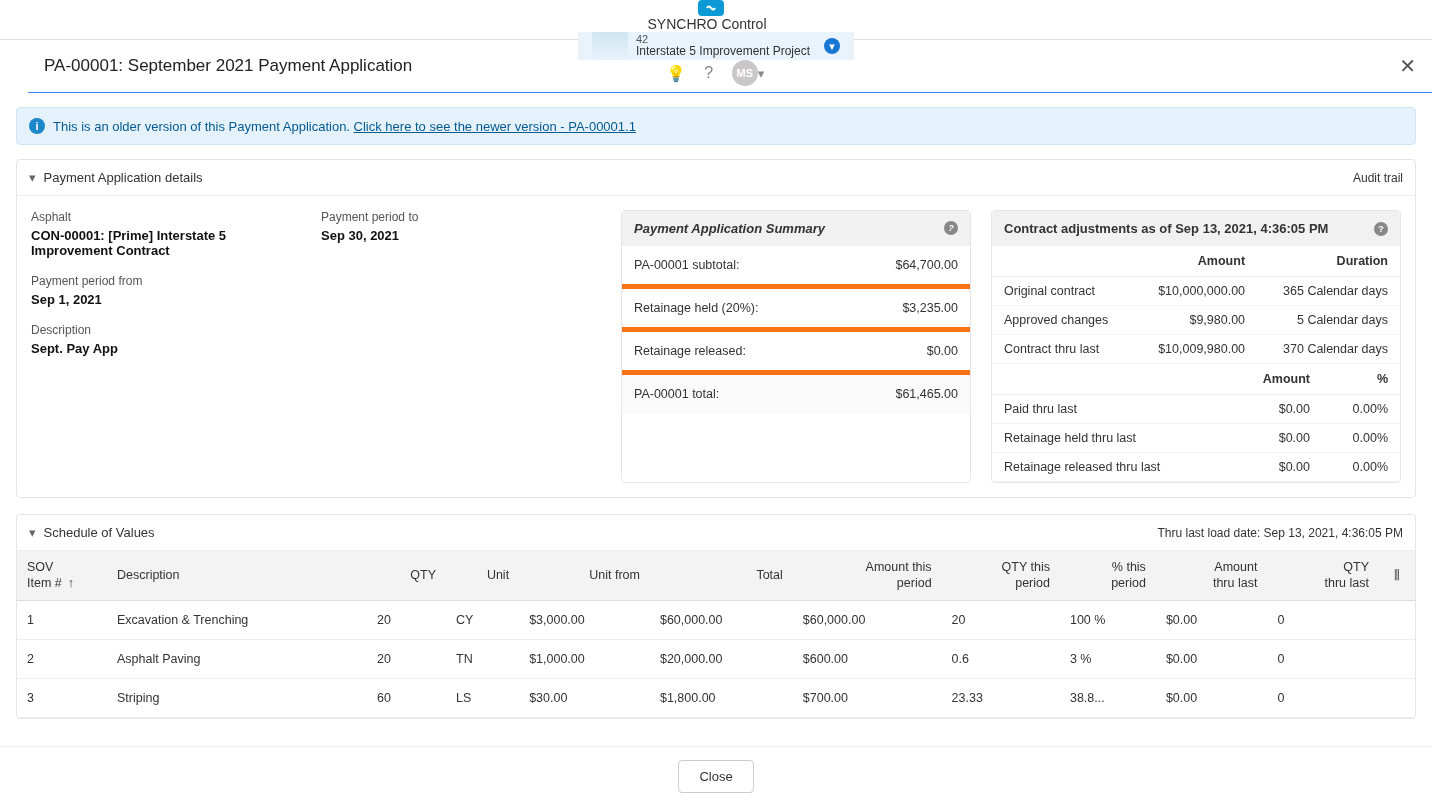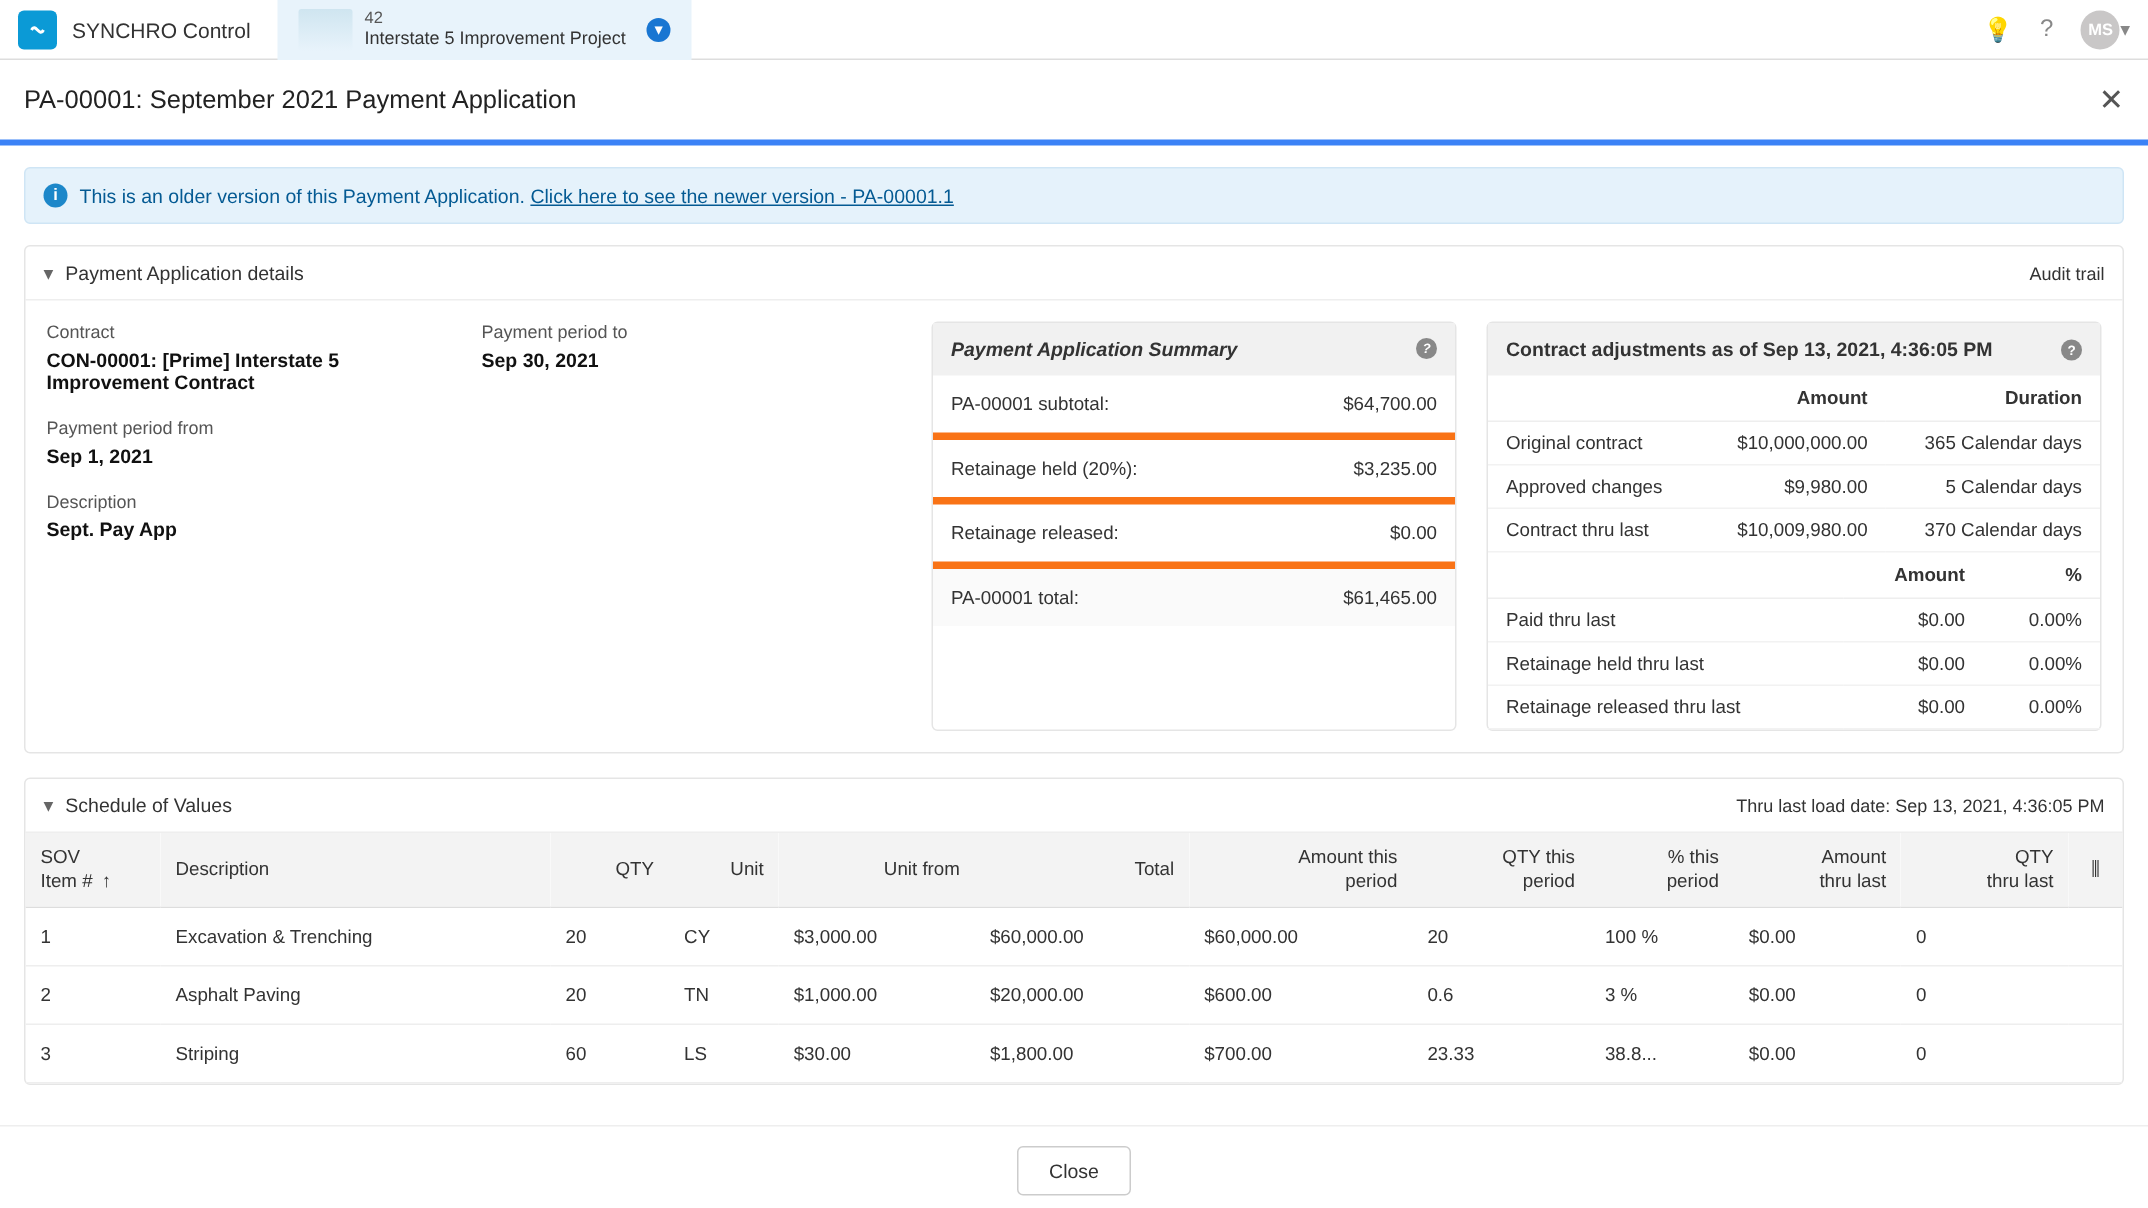--- a/index.html
+++ b/index.html
@@ -1,35 +1,35 @@
 <!DOCTYPE html>
 <html><head>
   <meta charset="utf-8">
   <style>
     * { box-sizing: border-box; margin: 0; padding: 0; font-family: "Segoe UI", Arial, sans-serif; }
     body { background: #ffffff; color: #333; font-size: 13px; }
     
     
-    .topbar { display: flex; align-items: center; height: 40px; border-bottom: 1px solid #ddd; padding: 0 12px; }
+    .topbar { display: flex; align-items: center; height: 40px; border-bottom: 1px solid #ddd; padding: 0 12px; flex-direction: column; }
     .logo { width: 26px; height: 26px; background: #0b9ad6; border-radius: 4px; display: flex; align-items:center; justify-content:center; color:#fff; font-weight:bold; margin-right: 10px; }
     .app-name { font-size: 14px; color: #333; margin-right: 18px; }
     .project-tab { display: flex; align-items: center; height: 40px; background: #e8f3fb; padding: 0 14px; position: relative; }
     .project-thumb { width: 36px; height: 28px; background: linear-gradient(#cfe5f0,#e8f3fb); margin-right: 8px; border-radius:2px; }
     .project-text { display:flex; flex-direction:column; line-height: 1.15; }
     .project-number { font-size: 11px; color:#555; }
     .project-name { font-size: 12px; color:#333; }
     .tab-close { width: 16px; height:16px; border-radius: 50%; background:#1976d2; color:#fff; display:flex;align-items:center;justify-content:center; font-size:11px; margin-left: 14px; }
     .topbar-spacer { flex: 1; }
     .topbar-icons { display:flex; align-items:center; gap:14px; }
     .top-icon { width: 18px; height:18px; color:#888; display:flex;align-items:center;justify-content:center; font-size:16px;}
     .avatar { width: 26px; height:26px; border-radius:50%; background:#c9c7c7; color:#fff; display:flex;align-items:center;justify-content:center; font-size:11px; font-weight:600;}
     .avatar-wrap { display:flex; align-items:center; gap:0; color:#888;}
     
     
-    .page-header { display:flex; align-items:center; padding: 14px 16px; border-bottom: 4px solid #3b82f6; }
+    .page-header { display:flex; align-items:center; padding: 14px 16px; border-bottom: 1px solid #3b82f6; margin-left: 28px; }
     .page-title { font-size: 17px; color:#222; flex:1; }
     .page-close { font-size: 20px; color:#555; cursor:pointer; }
     
     .scroll-area { padding: 0 16px 16px; position:relative; height: calc(805px - 40px - 52px - 60px); overflow-y: auto; }
     
     
     .banner { background:#e5f2fb; border: 1px solid #cfe5f5; border-radius: 4px; padding: 10px 12px; margin: 14px 0; display:flex; align-items:center; gap:8px; color:#045a93; font-size:13px; }
     .banner .info-icon { width:16px;height:16px;border-radius:50%;background:#1c87c9;color:#fff;display:flex;align-items:center;justify-content:center;font-size:11px;font-weight:bold; flex-shrink:0;}
     .banner a { color:#045a93; text-decoration: underline; }
     
@@ -131,21 +131,21 @@
 
   <div class="section">
     <div class="section-header">
       <span class="chev">▾</span>
       <span class="section-title">Payment Application details</span>
       <span class="right-link">Audit trail</span>
     </div>
     <div class="details-body">
       <div class="fields-col">
         <div>
-          <div class="field-label">Contract</div>
+          <div class="field-label">Asphalt</div>
           <div class="field-value">CON-00001: [Prime] Interstate 5 Improvement Contract</div>
         </div>
         <div>
           <div class="field-label">Payment period from</div>
           <div class="field-value">Sep 1, 2021</div>
         </div>
         <div>
           <div class="field-label">Description</div>
           <div class="field-value">Sept. Pay App</div>
         </div>

